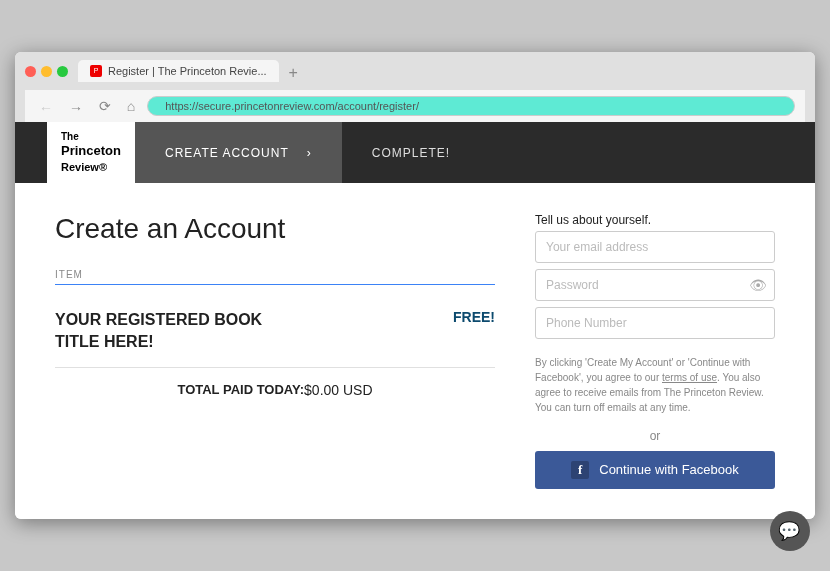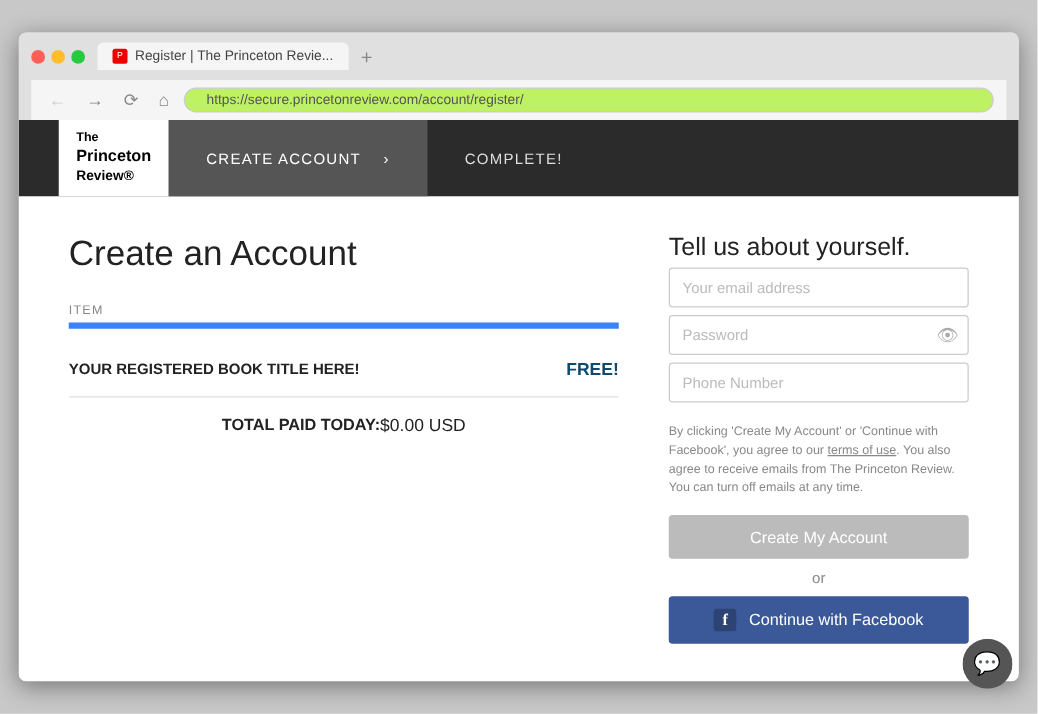--- a/index.html
+++ b/index.html
@@ -98,21 +98,21 @@
       padding: 2px 4px;
     }
     .nav-btn.disabled { color: #ccc; cursor: default; }
     .address-input {
       flex: 1;
       border: 1px solid #ccc;
       border-radius: 12px;
       padding: 3px 17px;
       font-size: 11px;
       color: #555;
-      background: #bef264;
+      background: #5eead4;
       outline: none;
     }
     
     .page {
       background: white;
     }
     
     .site-nav {
       background: #2b2b2b;
       display: flex;
@@ -171,32 +171,32 @@
       font-size: 28px;
       font-weight: 300;
       color: #222;
       margin-bottom: 24px;
     }
     .item-label {
       font-size: 10px;
       color: #888;
       letter-spacing: 1px;
       margin-bottom: 10px;
-      border-bottom: 5px solid #3b82f6;
+      border-bottom: 1px solid #3b82f6;
       padding-bottom: 4px;
     }
     .order-item {
       display: flex;
       justify-content: space-between;
       align-items: flex-start;
       padding: 14px 0;
       border-bottom: 1px solid #e0e0e0;
     }
     .order-item-name {
-      font-size: 12px;
+      font-size: 16px;
       font-weight: bold;
       color: #222;
       max-width: 250px;
       line-height: 1.4;
     }
     .order-item-price {
       font-size: 14px;
       font-weight: bold;
       color: #0c4a6e;
       text-align: center;
@@ -210,21 +210,21 @@
       font-size: 13px;
       font-weight: bold;
       color: #222;
     }
     .order-total-amount {
       font-size: 14px;
       color: #222;
     }
     
     .form-title {
-      font-size: 20px;
+      font-size: 12px;
       color: #222;
       margin-bottom: 4px;
       font-weight: normal;
     }
     .name-row {
       display: flex;
       gap: 6px;
       margin-bottom: 6px;
     }
     .form-input {
@@ -405,21 +405,20 @@
         <div class="form-title">Tell us about yourself.</div>
         <input class="form-input" type="email" placeholder="Your email address" style="">
         <div class="input-with-icon">
           <input class="form-input" type="password" placeholder="Password" style="">
           <span class="eye-icon">👁</span>
         </div>
         <input class="form-input" type="tel" placeholder="Phone Number" style="">
         <div class="terms-text">
           <span>By clicking 'Create My Account' or 'Continue with Facebook', you agree to our </span><a href="#">terms of use</a><span>. You also agree to receive emails from The Princeton Review. You can turn off emails at any time.</span>
         </div>
-        <button class="btn-create">Create My Account</button>
         <div class="or-divider">or</div>
         <button class="btn-facebook">
           <span class="fb-icon">f</span>
           <span>Continue with Facebook</span>
         </button>
       </div>
     </div>
 
   </div>
 </div>

